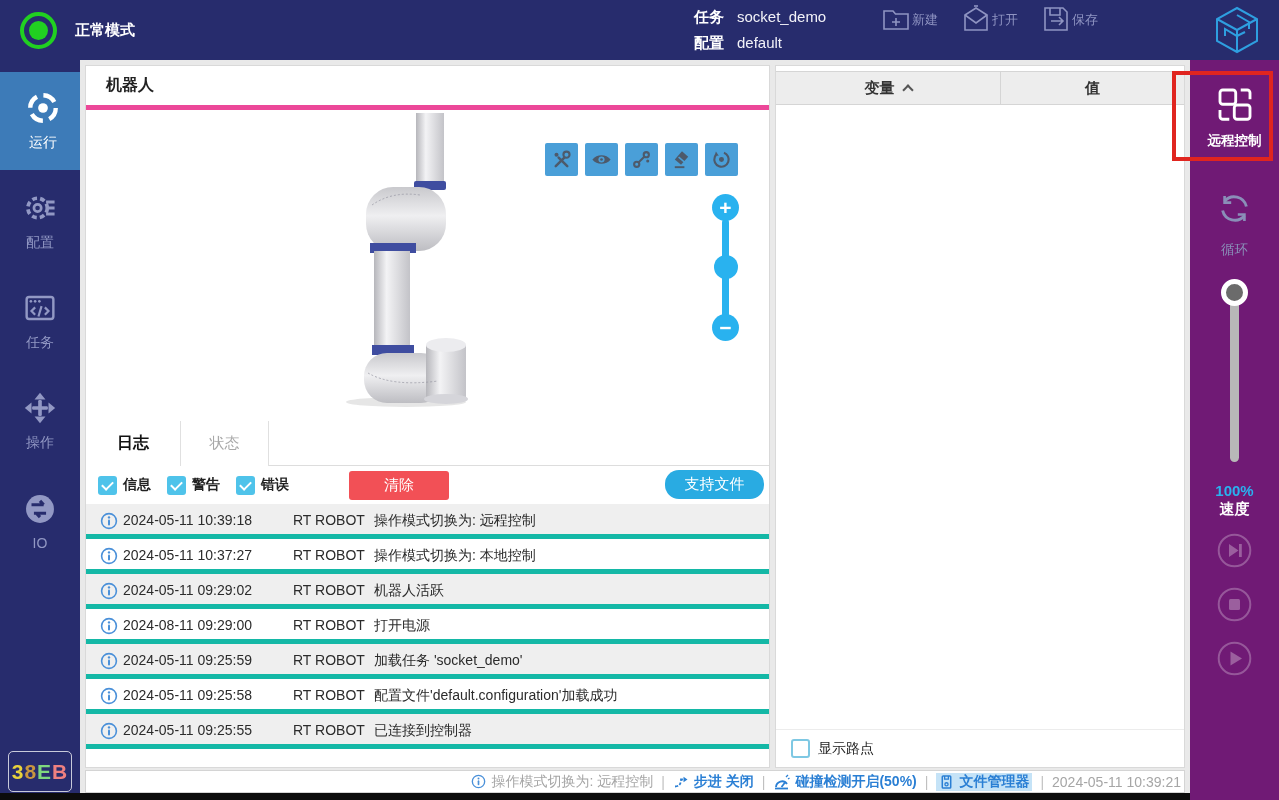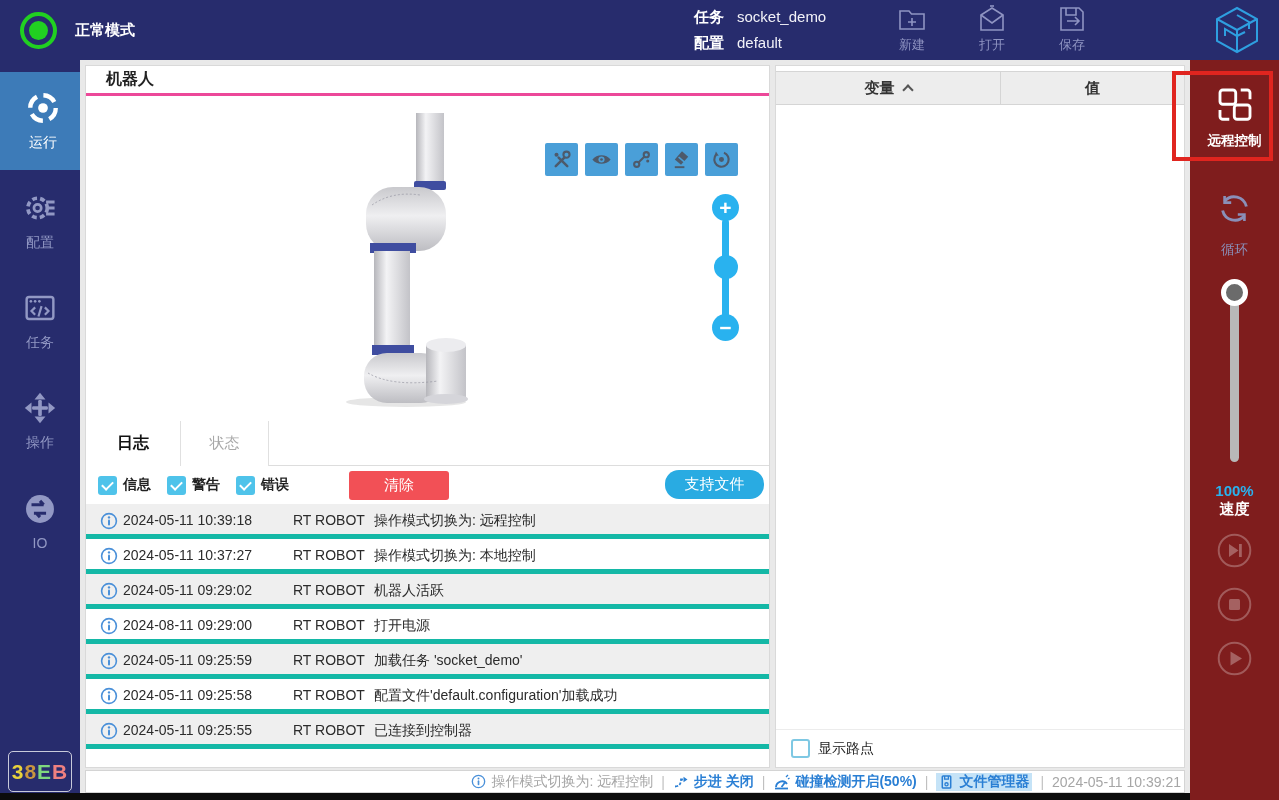--- a/index.html
+++ b/index.html
@@ -10,36 +10,36 @@
   #topbar { position:absolute; left:0; top:0; width:1279px; height:60px; background:#272c6d; z-index:5; }
   .status-group { position:absolute; left:20px; top:0; height:60px; display:flex; align-items:center; gap:18px; }
   .status-dot { width:37px; height:37px; border:4px solid #21d021; border-radius:50%; display:flex; align-items:center; justify-content:center; }
   .status-dot .inner { width:19px; height:19px; background:#21d021; border-radius:50%; }
   .mode-text { color:#fff; font-size:15px; font-weight:bold; }
   .task-config { position:absolute; left:694px; top:6px; display:flex; flex-direction:column; gap:5px; }
   .tc-row { display:flex; gap:13px; line-height:21px; }
   .tc-label { color:#fff; font-size:15px; font-weight:bold; }
   .tc-value { color:#f2f2f8; font-size:15px; }
   .file-actions { position:absolute; left:880px; top:3px; display:flex; gap:16px; }
-  .action { width:64px; display:flex; flex-direction:column; align-items:center; cursor:pointer; }
+  .action { width:64px; display:flex; flex-direction:row; align-items:center; cursor:pointer; }
   .action svg { width:32px; height:32px; }
   .action-label { margin-top:1px; font-size:13px; color:#8f94c2; }
   .logo { position:absolute; left:1212px; top:5px; width:50px; height:50px; }
 
   
   #left-sidebar { position:absolute; left:0; top:60px; width:80px; height:740px; background:#272c6d; z-index:4; }
   .nav-item { position:absolute; left:0; width:80px; height:98px; display:flex; flex-direction:column; align-items:center; justify-content:center; gap:9px; color:#9298c4; cursor:pointer; }
   .nav-item.active { background:#3d7bb8; color:#fff;padding-left:6px; }
   .nav-item svg { width:34px; height:34px; }
   .nav-label { font-size:14px; }
   #badge { position:absolute; left:8px; top:691px; width:64px; height:41px; border:1px solid rgba(255,255,255,.75); border-radius:5px; display:flex; align-items:center; justify-content:center; font-size:21px; font-weight:bold; letter-spacing:1px; cursor:pointer; }
 
   
   #main-panel { position:absolute; left:85px; top:65px; width:685px; height:703px; background:#fff; border:1px solid #d9d9d9; z-index:2; }
-  .panel-header { height:30px; border-bottom:3px solid #ec4899; display:flex; align-items:center; }
+  .panel-header { height:44px; border-bottom:5px solid #ec4899; display:flex; align-items:center; }
   .panel-title { margin-left:20px; font-size:16px; font-weight:bold; color:#222; }
   .robot-view { position:absolute; left:0; top:45px; width:683px; height:310px; }
   .robot-canvas { position:absolute; left:246px; top:2px; width:150px; height:300px; }
   .view-toolbar { position:absolute; right:31px; top:32px; display:flex; gap:7px; }
   .tool-btn { width:33px; height:33px; background:#4a9fd8; border-radius:2px; display:flex; align-items:center; justify-content:center; cursor:pointer; }
   .tool-btn svg { width:23px; height:23px; }
   .zoom-track { position:absolute; left:636px; top:108px; width:7px; height:100px; background:#29b2ef; border-radius:4px; }
   .zoom-btn { position:absolute; left:626px; width:27px; height:27px; background:#29b2ef; border-radius:50%; color:#fff; display:flex; align-items:center; justify-content:center; font-size:21px; font-weight:bold; cursor:pointer; line-height:1; }
   .zoom-in { top:83px; }
   .zoom-out { top:203px; }
@@ -72,21 +72,21 @@
   #vars-panel { position:absolute; left:775px; top:65px; width:410px; height:703px; background:#fff; border:1px solid #d9d9d9; z-index:2; }
   .vars-header { position:absolute; left:0; top:5px; width:408px; height:34px; display:flex; border-top:1px solid #d5d5d5; border-bottom:1px solid #d5d5d5; background:#ededed; }
   .vars-col { display:flex; align-items:center; justify-content:center; font-size:15px; font-weight:bold; color:#333; cursor:pointer; }
   .vars-col-var { width:225px; border-right:1px solid #d5d5d5; }
   .vars-col-val { width:183px; }
   .caret-up { display:inline-block; width:8px; height:8px; border-left:2px solid #555; border-top:2px solid #555; transform:rotate(45deg); margin-left:9px; position:relative; top:2px; }
   .waypoint-row { position:absolute; left:0; bottom:0; width:408px; height:38px; border-top:1px solid #ececec; display:flex; align-items:center; padding-left:15px; gap:8px; }
   .waypoint-label { font-size:14px; color:#222; }
 
   
-  #right-sidebar { position:absolute; left:1190px; top:60px; width:89px; height:740px; background:#7f1d1d; z-index:4; }
+  #right-sidebar { position:absolute; left:1190px; top:60px; width:89px; height:740px; background:#701a75; z-index:4; }
   .rs-block { position:absolute; left:0; width:89px; display:flex; flex-direction:column; align-items:center; cursor:pointer; }
   .rs-remote { top:25px; color:#fff; }
   .rs-remote svg { width:40px; height:40px; }
   .rs-remote .rs-label { margin-top:7px; font-size:13.5px; font-weight:bold; }
   .rs-loop { top:130px; color:#8a8fb8; }
   .rs-loop svg { width:37px; height:37px; }
   .rs-loop .rs-label { margin-top:14px; font-size:13.5px; }
   .speed-track { position:absolute; left:40px; top:232px; width:9px; height:170px; background:#b8b8b8; border-radius:5px; cursor:pointer; }
   .speed-handle { position:absolute; left:31px; top:219px; width:27px; height:27px; background:#6b6b6b; border:5px solid #fff; border-radius:50%; cursor:pointer; }
   .speed-text { position:absolute; left:0; top:422px; width:89px; text-align:center; line-height:18px; }

